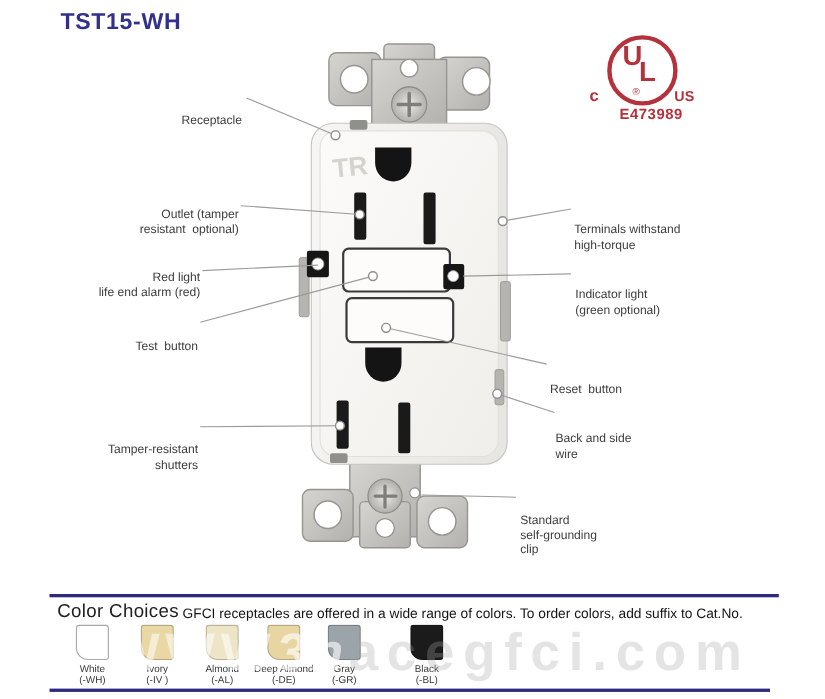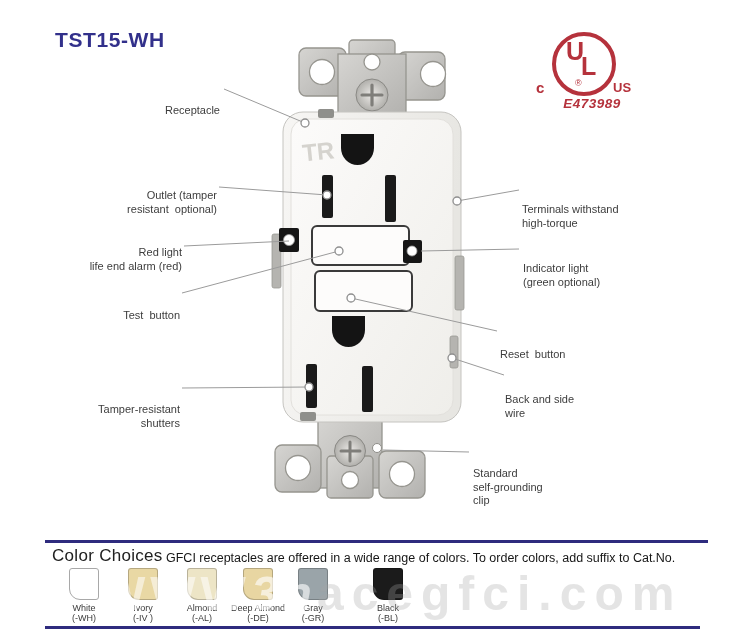--- a/index.html
+++ b/index.html
@@ -1,35 +1,35 @@
 <!DOCTYPE html>
 <html><head>
 <meta charset="utf-8">
 <style>
   html,body{margin:0;padding:0;background:#fff;}
   .page{position:relative;width:750px;height:635px;background:#ffffff;overflow:hidden;
         font-family:"Liberation Sans",sans-serif;}
   .abs{position:absolute;}
-  .title{position:absolute;left:55px;top:28px;font-size:21px;font-weight:600;
+  .title{position:absolute;left:55px;top:8px;font-size:21px;font-weight:600;
          color:#32308b;letter-spacing:0.6px;}
   
   .callout{position:absolute;font-size:11px;line-height:13.5px;color:#3d3d3d;
            white-space:pre-wrap;margin-top:23px;}
   .c-right{text-align:right;}
   
   .ul{position:absolute;left:528px;top:30px;width:118px;height:86px;color:#b5323c;}
   .ul span,.ul div{position:absolute;}
   .ul-ring{left:24px;top:2px;width:56px;height:56px;border:4px solid currentColor;border-radius:50%;}
   .ul-u{left:38px;top:7px;font-size:25px;font-weight:700;}
   .ul-l{left:53px;top:22px;font-size:25px;font-weight:700;}
   .ul-reg{left:47px;top:48px;font-size:9px;}
   .ul-c{left:8px;top:49px;font-size:15px;font-weight:700;}
   .ul-us{left:85px;top:50px;font-size:13px;font-weight:700;}
   .ul-file{left:14px;top:66px;width:100px;text-align:center;font-size:13.5px;
-           font-weight:700;letter-spacing:0.5px;font-style:italic;}
+           font-weight:700;letter-spacing:0.5px;}
   
   .rule{position:absolute;height:3px;background:#2e2b7e;}
   .cc-head{position:absolute;left:52px;top:546px;font-size:17px;color:#202020;letter-spacing:0.3px;}
   .cc-desc{position:absolute;left:166px;top:551px;font-size:12.5px;color:#161616;}
   .cell{position:absolute;top:568px;width:64px;text-align:center;z-index:1;}
   .swatch{width:30px;height:32px;margin:0 auto;border-radius:3px 3px 3px 11px;
           border:1px solid rgba(0,0,0,0.22);box-sizing:border-box;}
   .swatch.light{border-color:#a8a8a8;}
   .sw-name{font-size:9px;color:#3a3a3a;margin-top:3px;line-height:10px;}
   .sw-suffix{font-size:9px;color:#3a3a3a;line-height:11px;}

